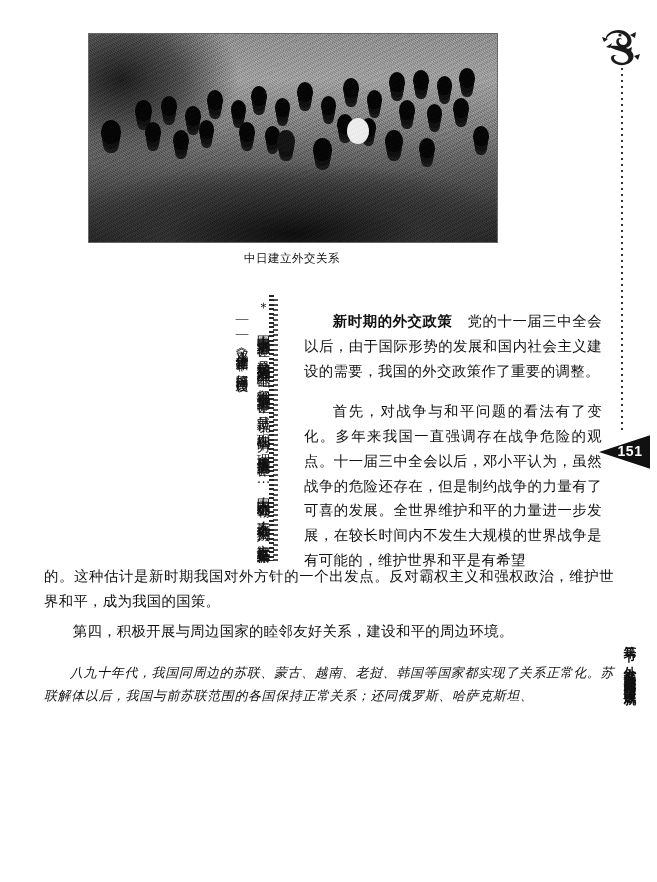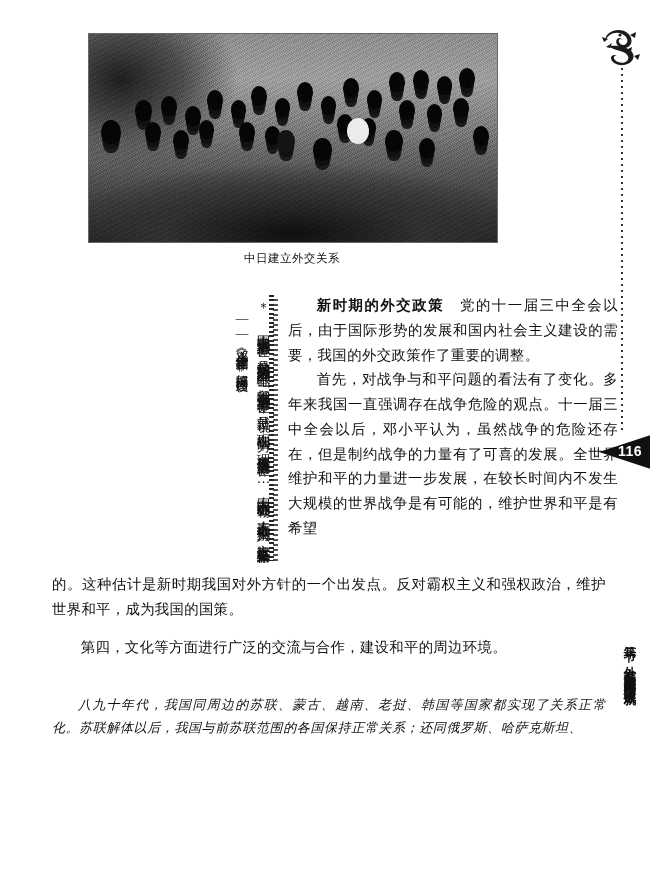--- a/index.html
+++ b/index.html
@@ -128,36 +128,36 @@
     position: absolute;
     left: 248px;
     top: 0px;
     width: 330px;
     font-size: 14.4px;
     line-height: 1.72;
     letter-spacing: .4px;
     text-align: justify;
     color: #111;
   }
-  .right-col p { margin: 0; text-indent: 2em; }
+  .right-col p { margin: 16px; text-indent: 2em; }
   .lead-term { font-weight: bold; }
 
   
   .body-full {
     position: absolute;
     left: 40px;
     top: 560px;
     width: 578px;
     font-size: 14.4px;
     line-height: 1.76;
     letter-spacing: .3px;
     text-align: justify;
     color: #111;
   }
-  .body-full p { margin: 12px; text-indent: 2em; }
+  .body-full p { margin: 4px; text-indent: 2em; }
   .body-full p.cont { text-indent: 0; }
   .kai {
     font-family: "Liberation Serif", "DejaVu Serif", serif;
     font-style: italic;
     font-size: 13px;
     letter-spacing: .6px;
   }
   .fn-mark {
     font-size: 10px;
     vertical-align: super;
@@ -296,21 +296,21 @@
     <div class="wavy-rule"></div>
 
     <div class="right-col">
       <p><span class="lead-term">新时期的外交政策</span><span>　党的十一届三中全会以后，由于国际形势的发展和国内社会主义建设的需要，我国的外交政策作了重要的调整。</span></p>
       <p>首先，对战争与和平问题的看法有了变化。多年来我国一直强调存在战争危险的观点。十一届三中全会以后，邓小平认为，虽然战争的危险还存在，但是制约战争的力量有了可喜的发展。全世界维护和平的力量进一步发展，在较长时间内不发生大规模的世界战争是有可能的，维护世界和平是有希望</p>
     </div>
   </div>
 
   <div class="body-full">
     <p class="cont">的。这种估计是新时期我国对外方针的一个出发点。反对霸权主义和强权政治，维护世界和平，成为我国的国策。</p>
-    <p>第四，文化等方面进行广泛的交流与合作，建设和平的周边环境。</p>
+    <p>第四，积极开展与周边国家的睦邻友好关系，建设和平的周边环境。</p>
     <div class="gap"></div>
     <p class="kai">八九十年代，我国同周边的苏联、蒙古、越南、老挝、韩国等国家都实现了关系正常化。苏联解体以后，我国与前苏联范围的各国保持正常关系；还同俄罗斯、哈萨克斯坦、</p>
   </div>
 
   <div class="footnote">
     <div class="fn-rule"></div>
     <div class="fn-text">① 第五届全国人民代表大会第七次会议通过决定，1980 年《中苏友好同盟互助条约》30 年期满后不再延长。</div>
   </div>
 
   <div class="dragon">
@@ -325,18 +325,18 @@
         <path d="M16 17 L10 21 L14 22 Z"></path>
         <path d="M30 24 L36 21 L35 26 Z"></path>
       </g>
     </svg>
   </div>
 
   <div class="dotted-line"></div>
 
   <div class="page-pennant">
     <div class="tri"></div>
-    <div class="page-num">116</div>
+    <div class="page-num">151</div>
   </div>
 
   <div class="side-label">第二节　外交事业的发展和国防建设成就</div>
 
 </div>
 
 </body></html>

